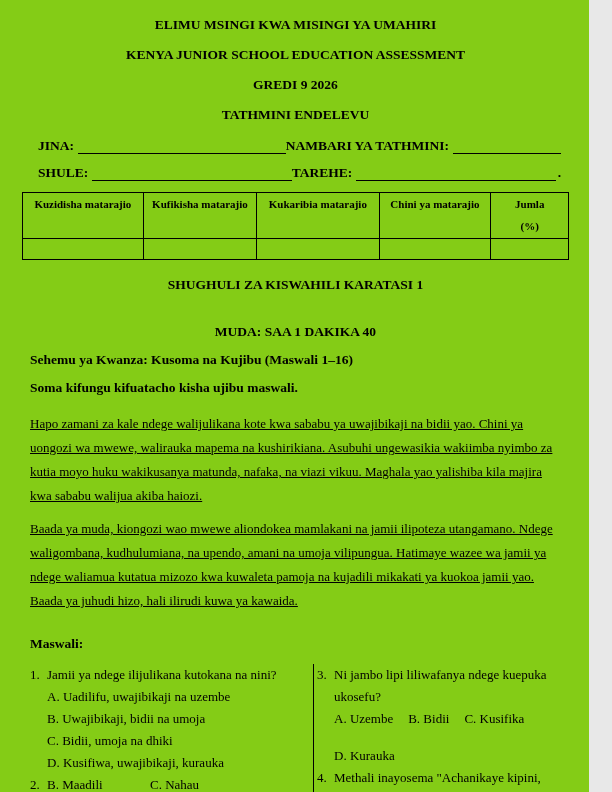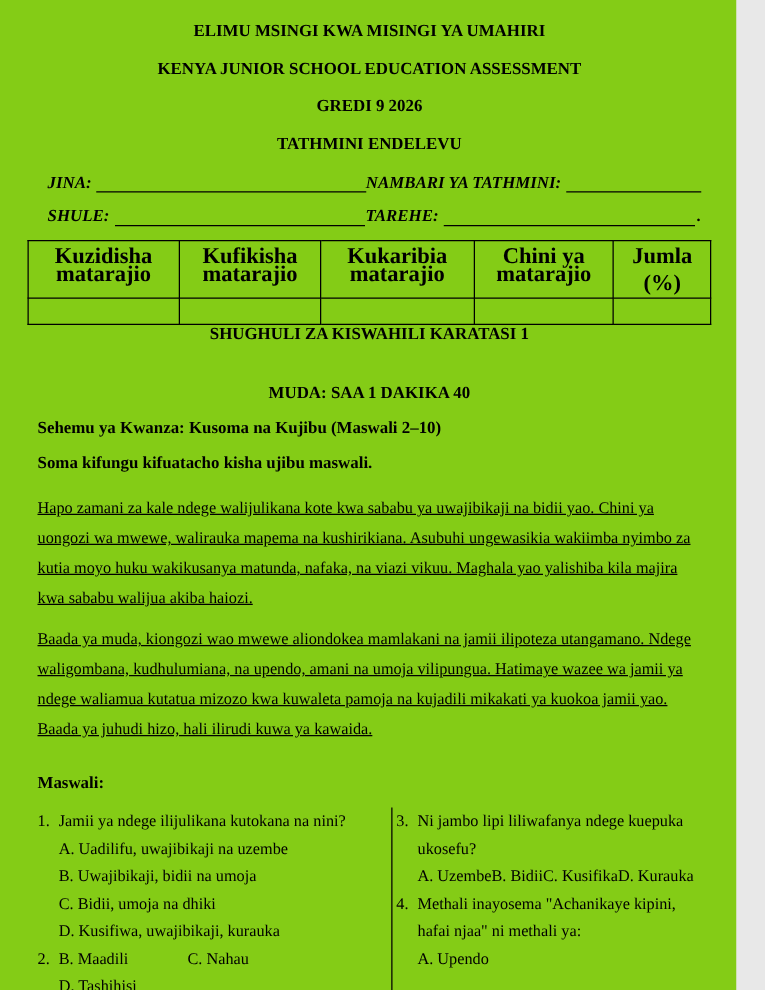--- a/index.html
+++ b/index.html
@@ -5,53 +5,53 @@
   * { margin:0; padding:0; box-sizing:border-box; }
   html,body { background:#e8e8e8; }
   body { width:612px; margin:0 auto; font-family:"Liberation Serif","DejaVu Serif",serif; }
   .sheet {
     width:589px; height:792px; background:#84cc16; color:#000;
     padding:18px 20px 0 22px; overflow:hidden;
   }
   
   .tline { text-align:center; font-weight:700; font-size:13.5px; line-height:14px; margin-bottom:16px; }
   
-  .form-row { display:flex; align-items:flex-end; font-weight:700; font-size:13.5px; line-height:16px; margin:2px 8px 11px 16px;font-style:italic; }
+  .form-row { display:flex; align-items:flex-end; font-weight:700; font-size:13.5px; line-height:16px; margin:2px 8px 11px 16px; }
   .form-row .lbl { padding-right:4px; white-space:nowrap; }
   .fill { border-bottom:1.4px solid #000; height:16px; }
   .f-grow { flex:1; }
   .f-fixed { width:108px; }
   .suffix { padding-left:2px; }
   
   table.grade { width:100%; border-collapse:collapse; table-layout:fixed; margin-top:7px; }
   table.grade th, table.grade td { border:1.5px solid #000; }
-  table.grade th { font-size:18px; font-weight:700; text-align:center; vertical-align:top; padding:4px 2px 4px; line-height:15px; }
+  table.grade th { font-size:11px; font-weight:700; text-align:center; vertical-align:top; padding:4px 2px 4px; line-height:15px; }
   table.grade th .h2 { margin-top:7px; font-weight:700; }
   table.grade th.tall { height:44px; }
   table.grade td.blank { height:21px; }
   col.c1{width:22.1%;} col.c2{width:20.8%;} col.c3{width:22.4%;} col.c4{width:20.5%;} col.c5{width:14.2%;}
   
   .center-h { text-align:center; font-weight:700; font-size:13.5px; line-height:14px; }
-  .mt-paper { }
+  .mt-paper { margin-top:18px; }
   .mt-duration { margin-top:33px; }
   .left-h { font-weight:700; font-size:13.5px; line-height:14px; margin:14px 8px 0; }
   
   .para { font-size:13px; line-height:24px; margin:17px 8px 0;text-decoration:underline; }
   .para2 { margin-top:9px; }
   .maswali { margin-top:24px; }
   
   .qcols { display:flex; margin-top:13px; font-size:13px; line-height:22px; }
   .qcol-left { width:291px; padding-left:8px; }
   .qcol-right { flex:1; border-left:1.2px solid #000; padding-left:3px; padding-bottom:10px; }
   .question { display:flex; }
   .qnum { width:17px; flex-shrink:0; }
   .qbody { flex:1; }
   .opt { display:block; }
   .opt-grid { display:grid; grid-template-columns:103px auto; }
-  .opt-row { display:flex; flex-wrap:wrap; }
+  .opt-row { display:flex; gap:15px; flex-wrap:wrap; }
 </style>
 </head>
 <body>
 
 <div class="sheet">
 
   <div class="tline">ELIMU MSINGI KWA MISINGI YA UMAHIRI</div>
   <div class="tline">KENYA JUNIOR SCHOOL EDUCATION ASSESSMENT</div>
   <div class="tline">GREDI 9 2026</div>
   <div class="tline">TATHMINI ENDELEVU</div>
@@ -97,21 +97,21 @@
         <td class="blank"></td>
         <td class="blank"></td>
         <td class="blank"></td>
         <td class="blank"></td>
       </tr>
     </tbody>
   </table>
 
   <div class="center-h mt-paper">SHUGHULI ZA KISWAHILI KARATASI 1</div>
   <div class="center-h mt-duration">MUDA: SAA 1 DAKIKA 40</div>
-  <div class="left-h">Sehemu ya Kwanza: Kusoma na Kujibu (Maswali 2–10)</div>
+  <div class="left-h">Sehemu ya Kwanza: Kusoma na Kujibu (Maswali 1–16)</div>
   <div class="left-h">Soma kifungu kifuatacho kisha ujibu maswali.</div>
 
   <p class="para">Hapo zamani za kale ndege walijulikana kote kwa sababu ya uwajibikaji na bidii yao. Chini ya uongozi wa mwewe, walirauka mapema na kushirikiana. Asubuhi ungewasikia wakiimba nyimbo za kutia moyo huku wakikusanya matunda, nafaka, na viazi vikuu. Maghala yao yalishiba kila majira kwa sababu walijua akiba haiozi.</p>
   <p class="para para2">Baada ya muda, kiongozi wao mwewe aliondokea mamlakani na jamii ilipoteza utangamano. Ndege waligombana, kudhulumiana, na upendo, amani na umoja vilipungua. Hatimaye wazee wa jamii ya ndege waliamua kutatua mizozo kwa kuwaleta pamoja na kujadili mikakati ya kuokoa jamii yao. Baada ya juhudi hizo, hali ilirudi kuwa ya kawaida.</p>
   <div class="left-h maswali">Maswali:</div>
 
   <div class="qcols">
 
     <div class="qcol-left">
 

